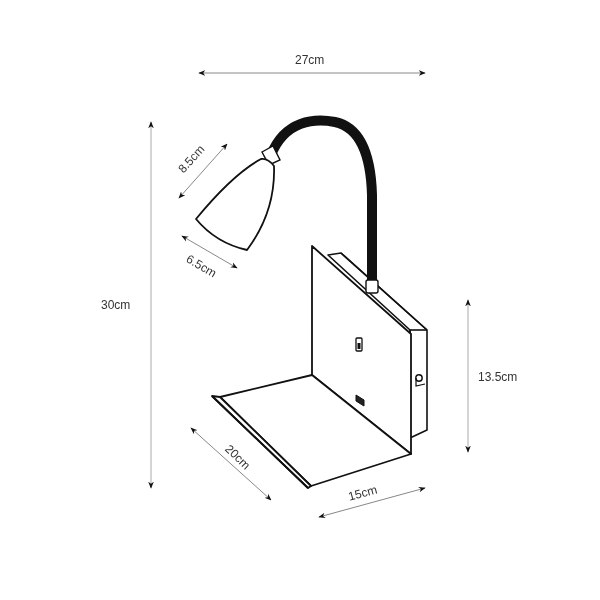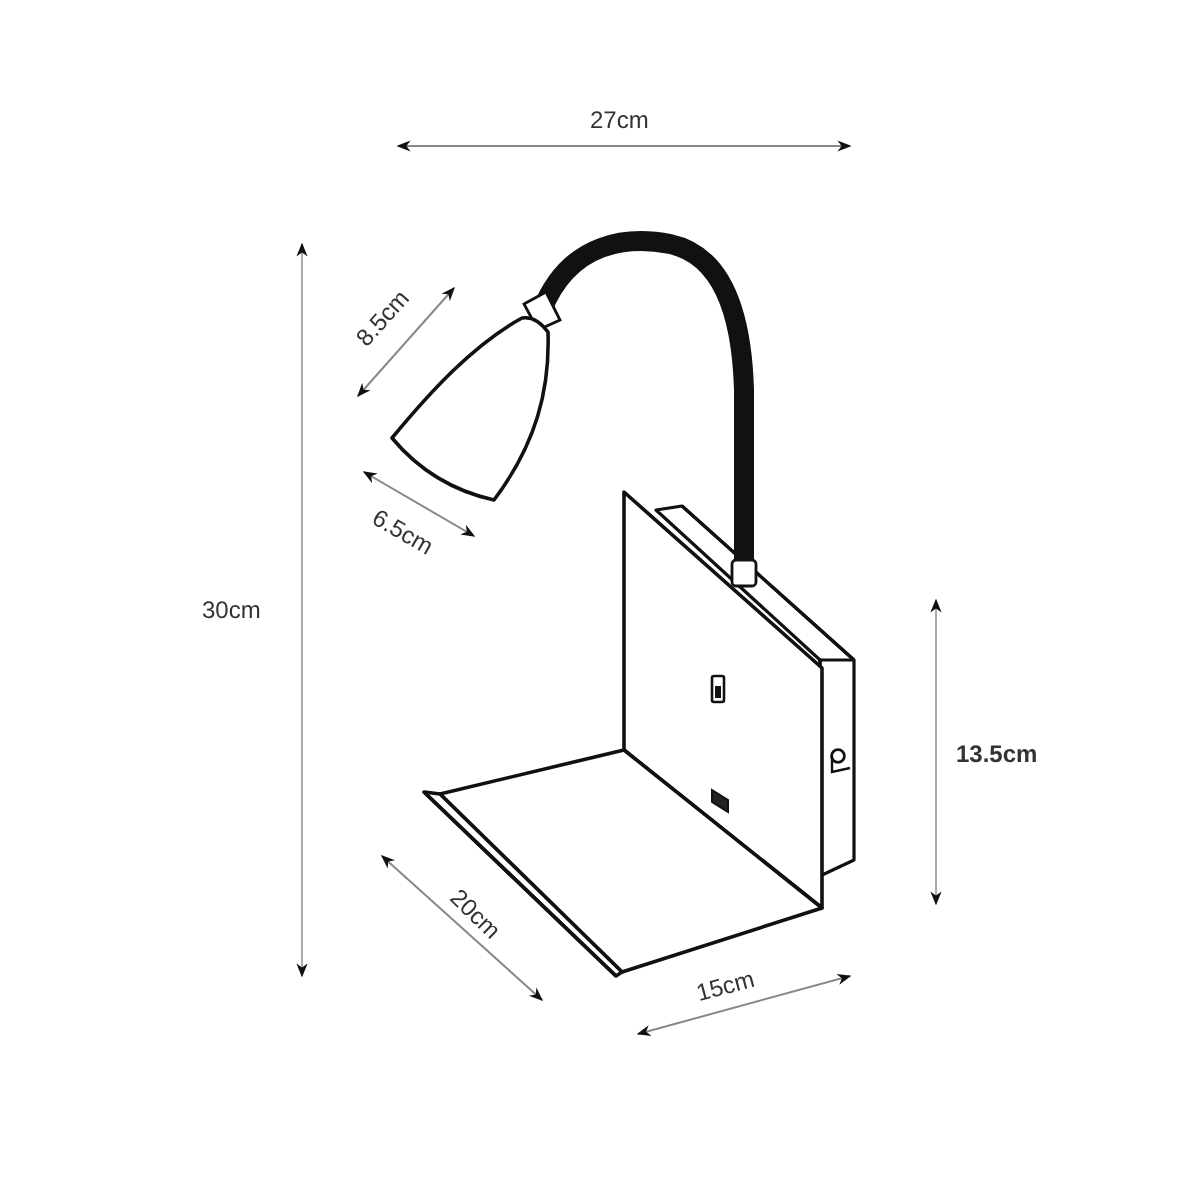--- a/index.html
+++ b/index.html
@@ -95,21 +95,21 @@
     <g>
       <path d="M246,159 C252,158 256,162 259,166 C260,195 253,222 232,250 C214,246 196,237 181,219 C200,196 222,172 246,159 Z" fill="#fff" stroke="#111" stroke-width="1.8" stroke-linejoin="round"></path>
     </g>
   </svg>
 
   
   <span class="dim-label" style="left:280px; top:53px;">27cm</span>
 
   <span class="dim-label" style="left:86px; top:298px;">30cm</span>
 
-  <span class="dim-label" style="left:463px; top:370px;font-weight:bold;">13.5cm</span>
+  <span class="dim-label" style="left:463px; top:370px;">13.5cm</span>
 
   <span class="dim-label" style="left:160px; top:152px; transform: rotate(-48deg);">8.5cm</span>
 
   <span class="dim-label" style="left:170px; top:259px; transform: rotate(30deg);">6.5cm</span>
 
   <span class="dim-label" style="left:208px; top:450px; transform: rotate(44deg);">20cm</span>
 
   <span class="dim-label" style="left:333px; top:486px; transform: rotate(-15deg);">15cm</span>
 </div>
 

